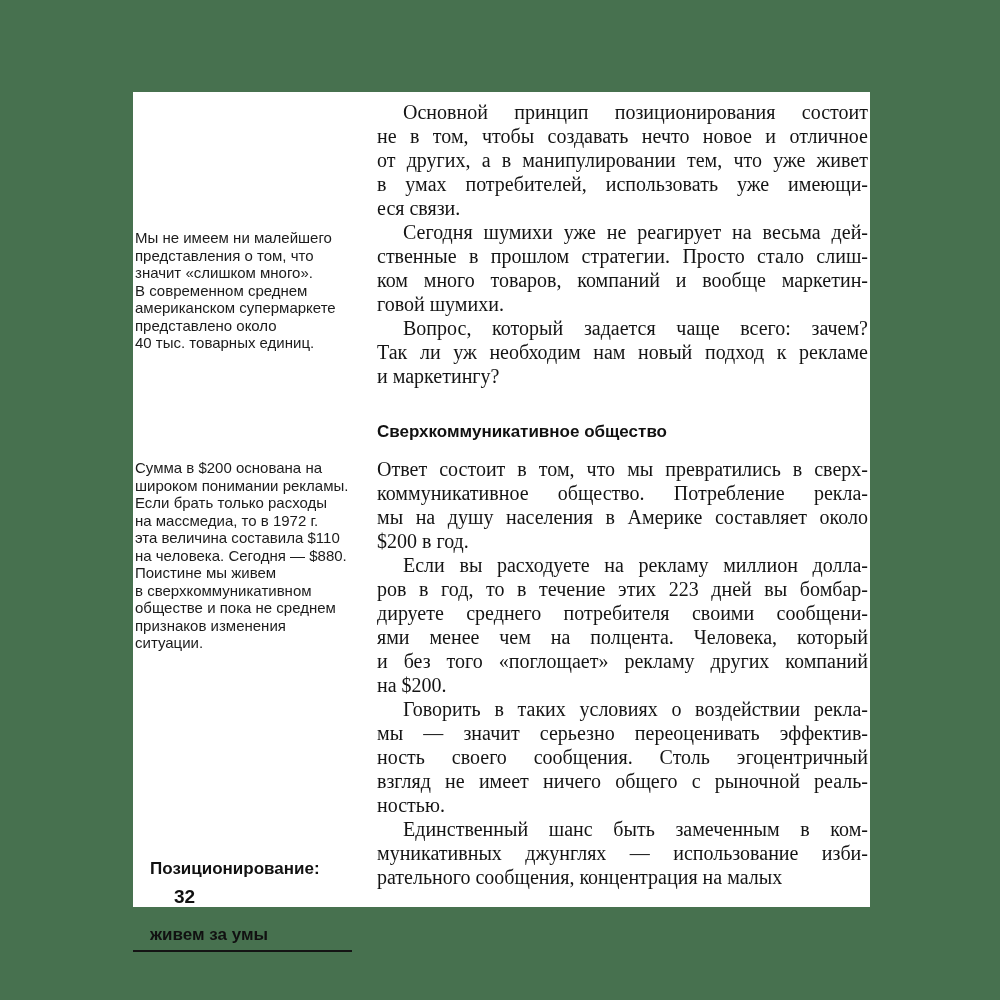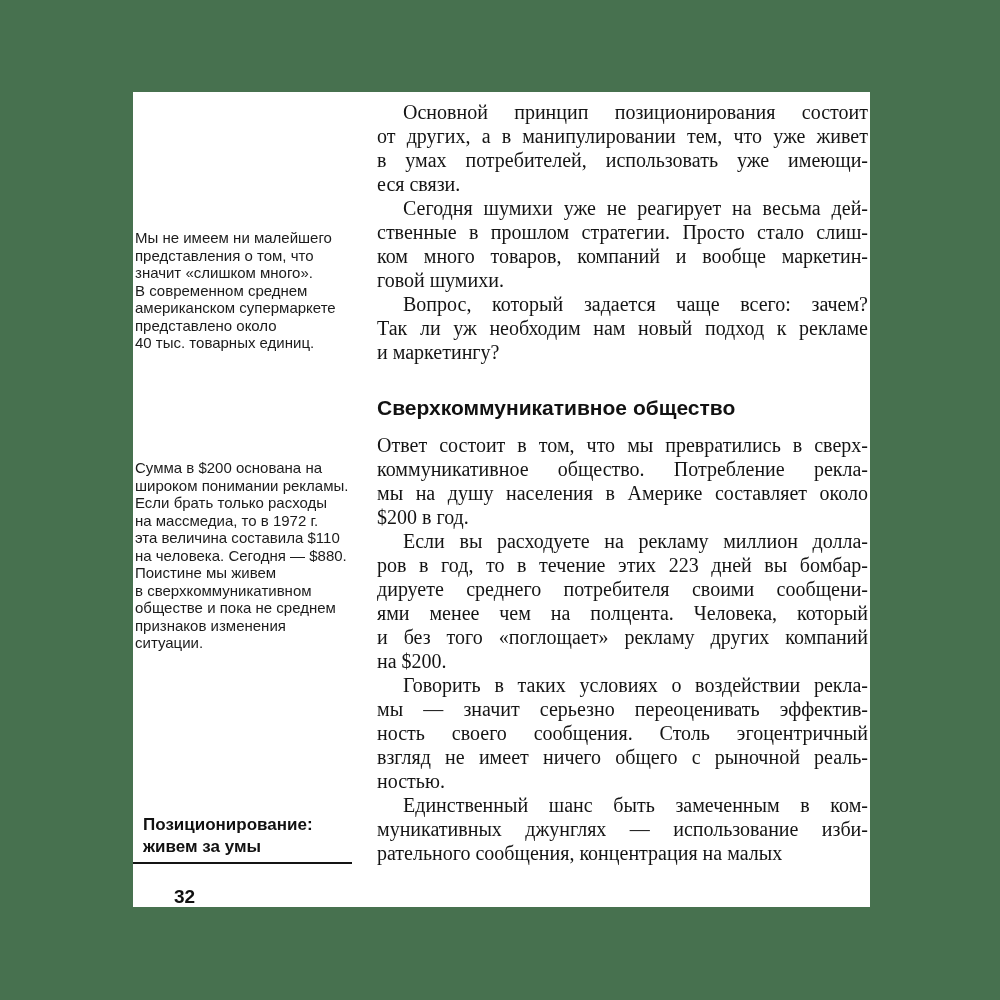--- a/index.html
+++ b/index.html
@@ -23,29 +23,29 @@
     position:absolute;left:244px;top:8px;width:491px;
     font-family:"Liberation Serif",serif;
     font-size:20px;line-height:24px;color:#141414;
   }
   .para{margin:0;}
   .bline{text-align:justify;text-align-last:justify;}
   .bline.final{text-align:last;text-align-last:left;font-family:Liberation Serif, serif;}
   .bline.ind{text-indent:26px;}
   .bheading{
     font-family:"Liberation Sans",sans-serif;font-weight:bold;
-    font-size:21px;line-height:30px;margin-top:29px;margin-bottom:10px;
+    font-size:17px;line-height:30px;margin-top:29px;margin-bottom:10px;
     color:#111;
   }
   
   .footer{
     position:absolute;left:0;top:722px;width:219px;
     font-weight:bold;font-size:17px;line-height:22px;color:#111;
   }
-  .footer .ft-line{padding-left:10px;white-space:nowrap;}
+  .footer .ft-line{padding-left:17px;white-space:nowrap;margin-top:44px;}
   .footer-rule{margin-top:4px;height:2px;width:219px;background:#141414;}
   .pageno{
     position:absolute;left:2px;top:794px;
     font-weight:bold;font-size:19px;color:#111;margin-left:39px;
   }
 </style>
 </head>
 <body>
 
 <div class="canvas">
@@ -72,20 +72,21 @@
           <div class="note-line">в сверхкоммуникативном</div>
           <div class="note-line">обществе и пока не среднем</div>
           <div class="note-line">признаков изменения</div>
           <div class="note-line">ситуации.</div>
         </div>
       </div>
 
     <div class="maincol">
         <div class="para">
           <div class="bline ind">Основной принцип позиционирования состоит</div>
+          <div class="bline">не в том, чтобы создавать нечто новое и отличное</div>
           <div class="bline">от других, а в манипулировании тем, что уже живет</div>
           <div class="bline">в умах потребителей, использовать уже имеющи-</div>
           <div class="bline final">еся связи.</div>
         </div>
         <div class="para">
           <div class="bline ind">Сегодня шумихи уже не реагирует на весьма дей-</div>
           <div class="bline">ственные в прошлом стратегии. Просто стало слиш-</div>
           <div class="bline">ком много товаров, компаний и вообще маркетин-</div>
           <div class="bline final">говой шумихи.</div>
         </div>

